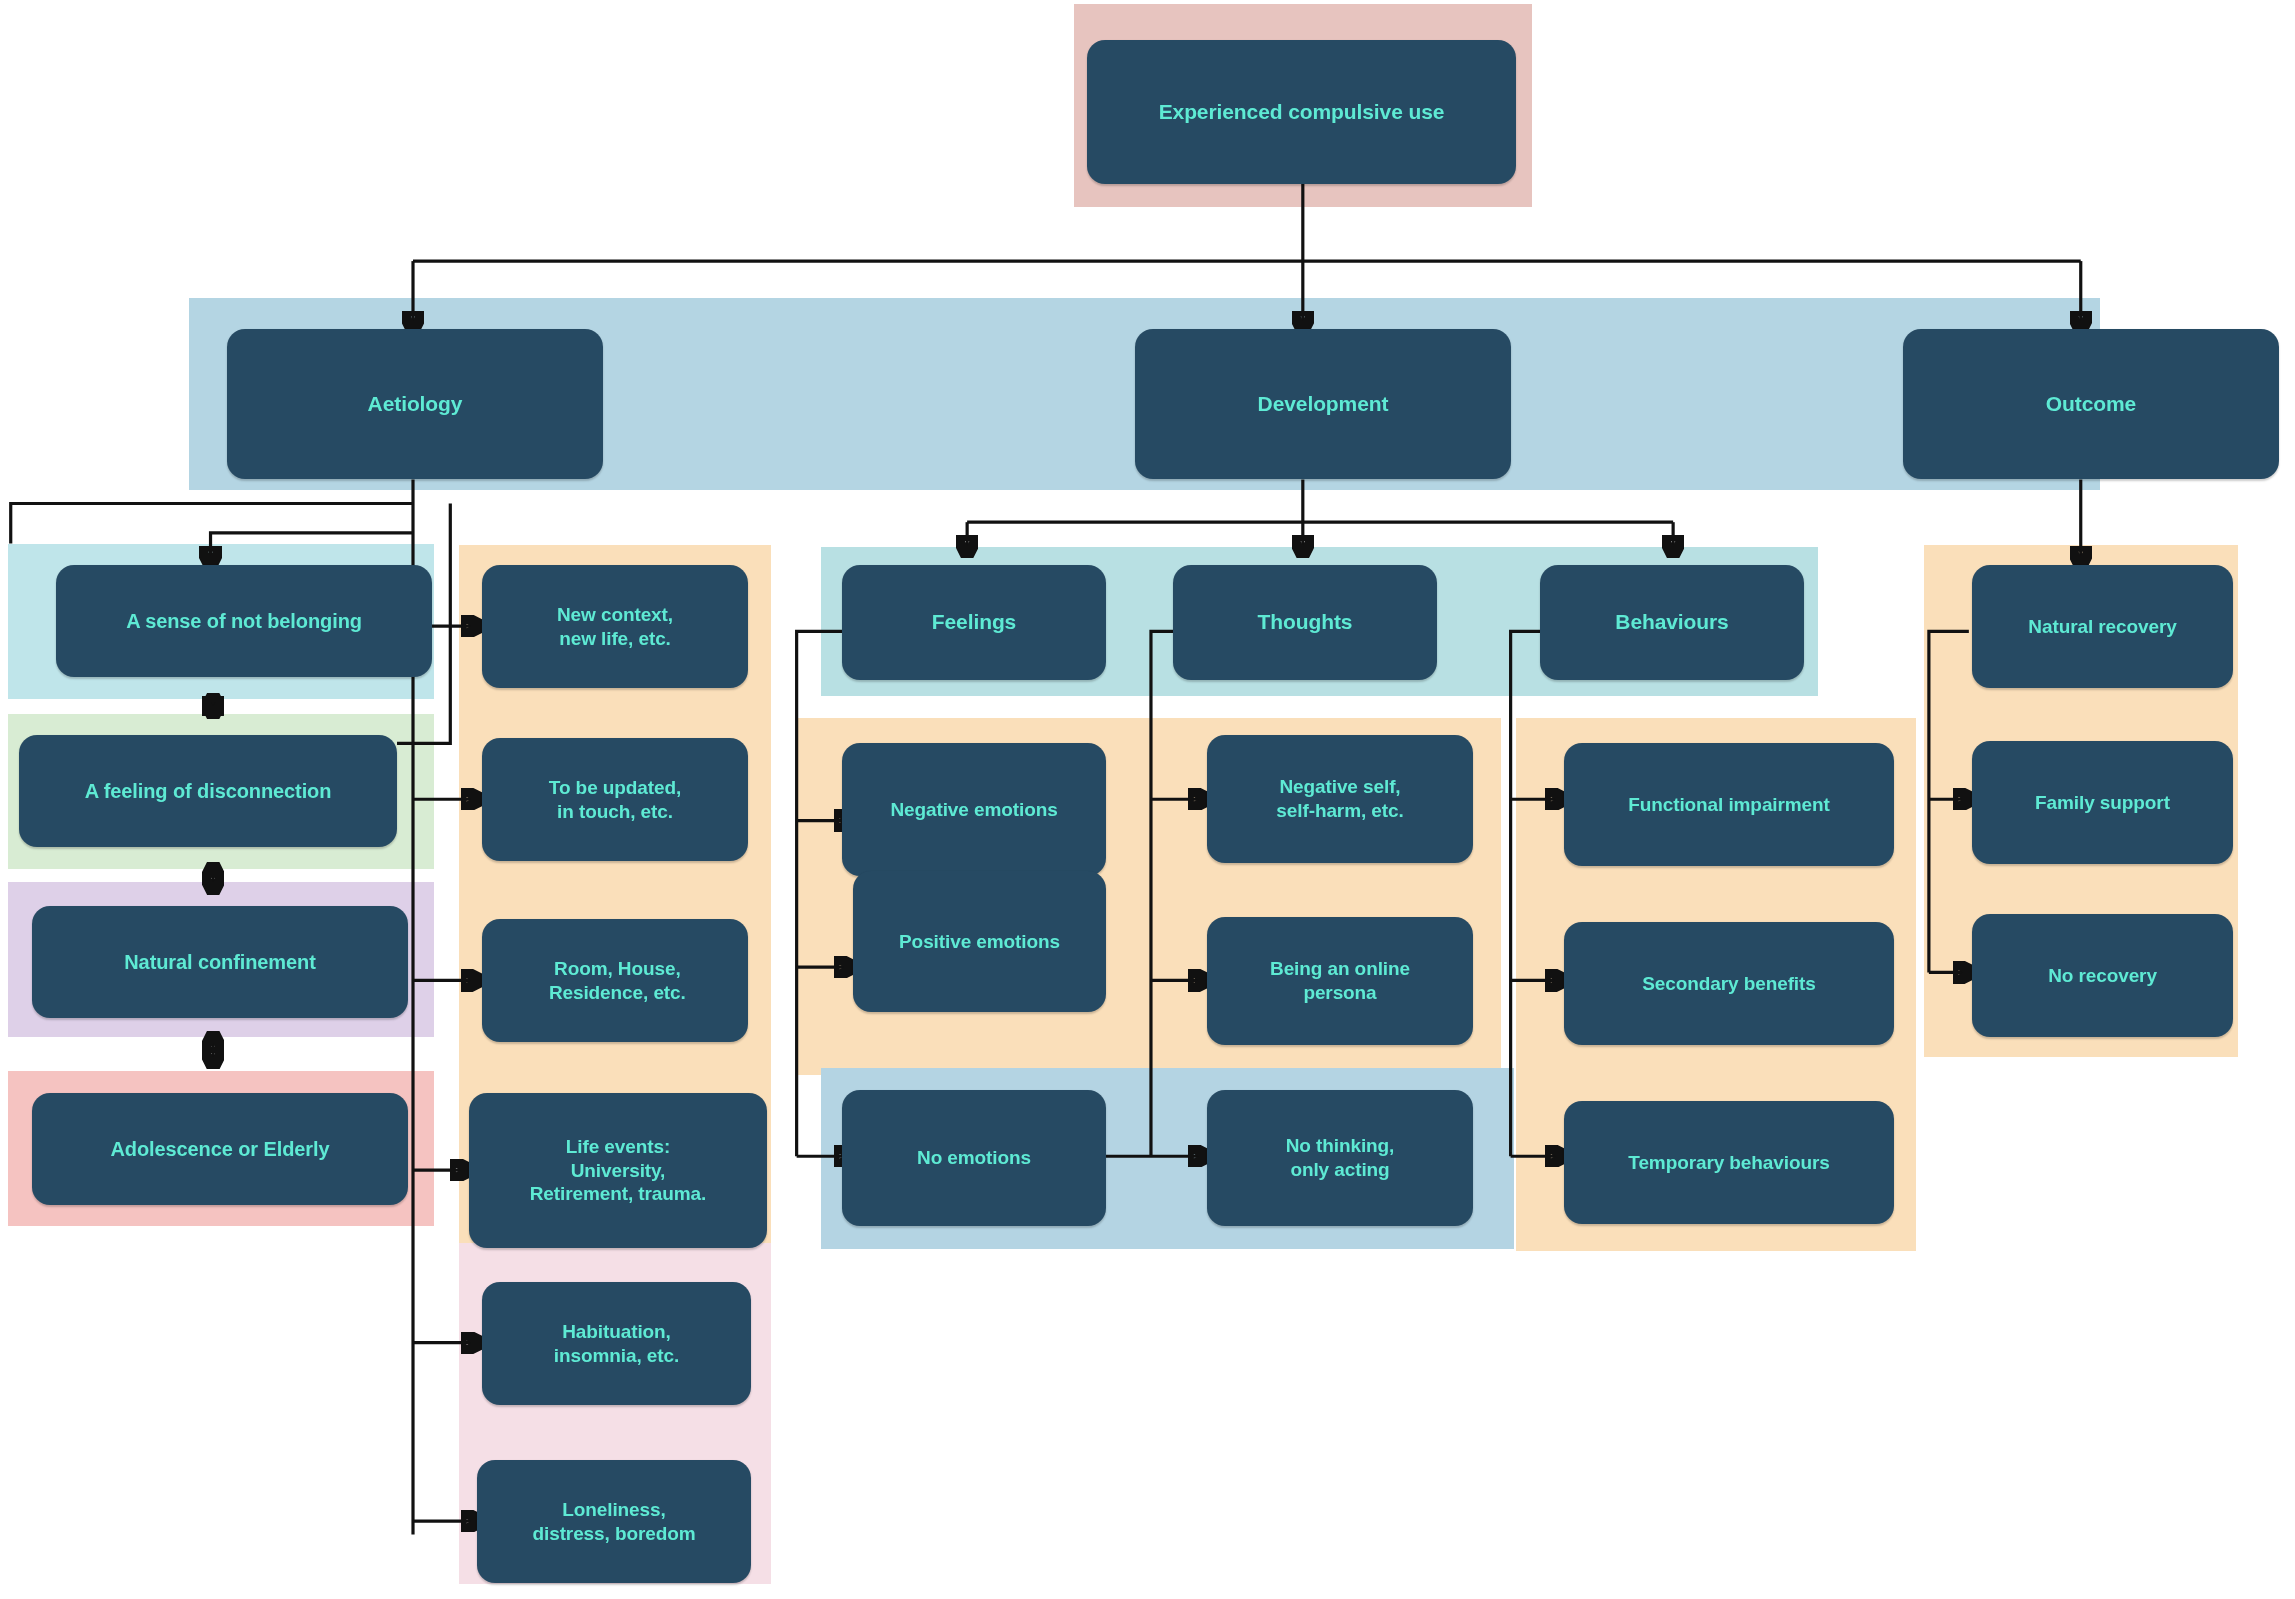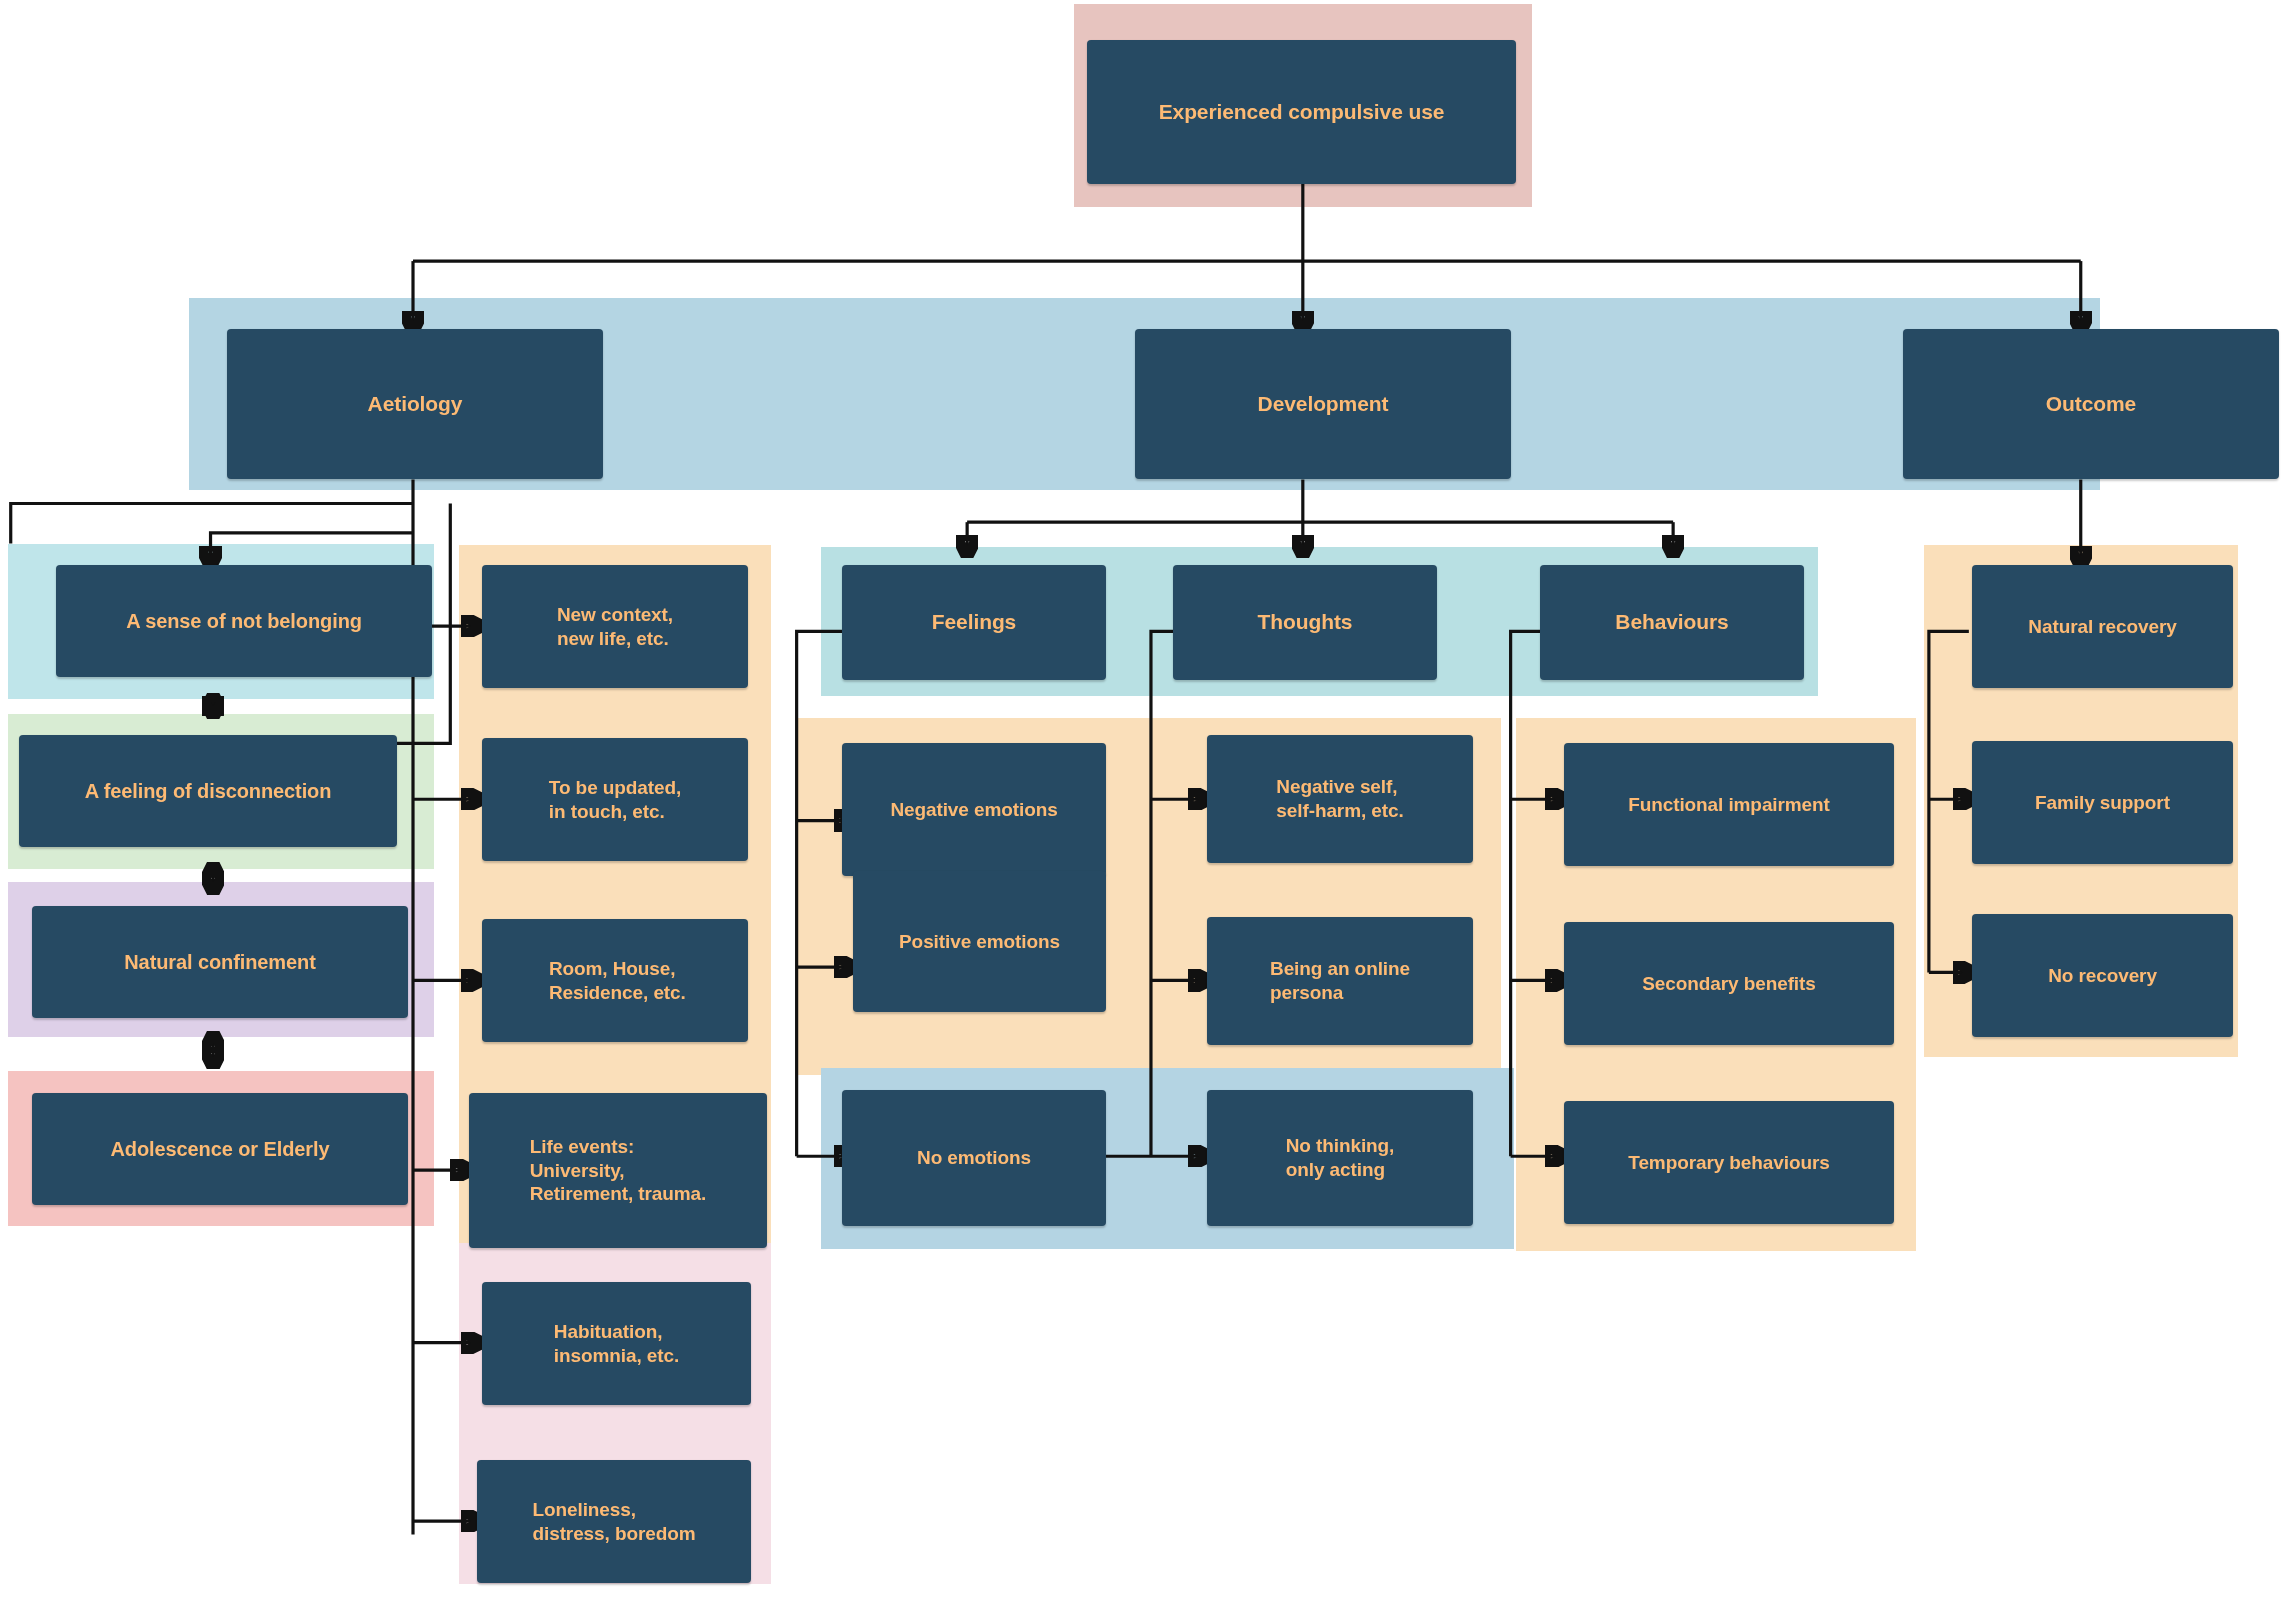--- a/index.html
+++ b/index.html
@@ -18,26 +18,27 @@
   
   .panel {
     position: absolute;
     box-sizing: border-box;
   }
   
   .node {
     position: absolute;
     box-sizing: border-box;
     background: #264a63;
-    border-radius: 4px;
-    color: #fdba74;
+    border-radius: 18px;
+    color: #5eead4;
     font-weight: bold;
     display: flex;
     align-items: center;
     justify-content: center;
+    text-align: center;
     line-height: 1.24;
     padding: 2.1px 6.4px;
     letter-spacing: -0.1px;
     box-shadow: 0 1.6px 2.1px rgba(0,0,0,0.20);
   }
   .node.big   { font-size: 21px; }
   .node.mid   { font-size: 20px; }
   .node.small { font-size: 19px; }
 
   

